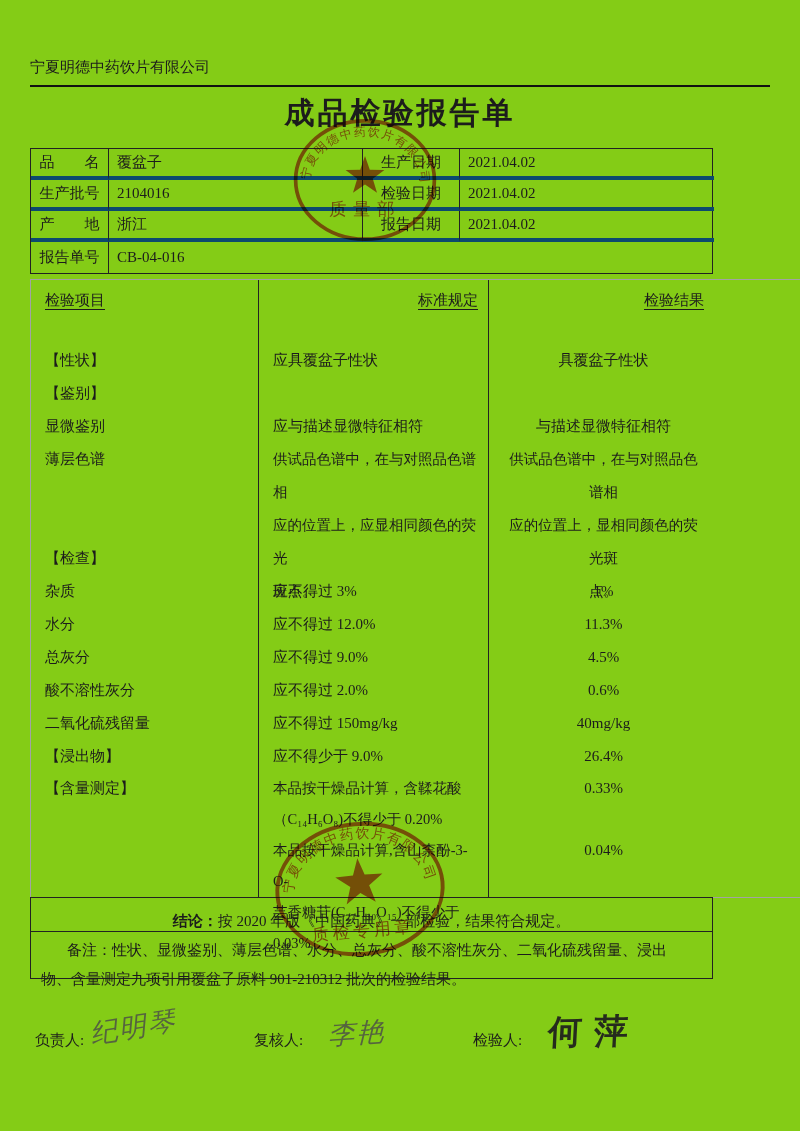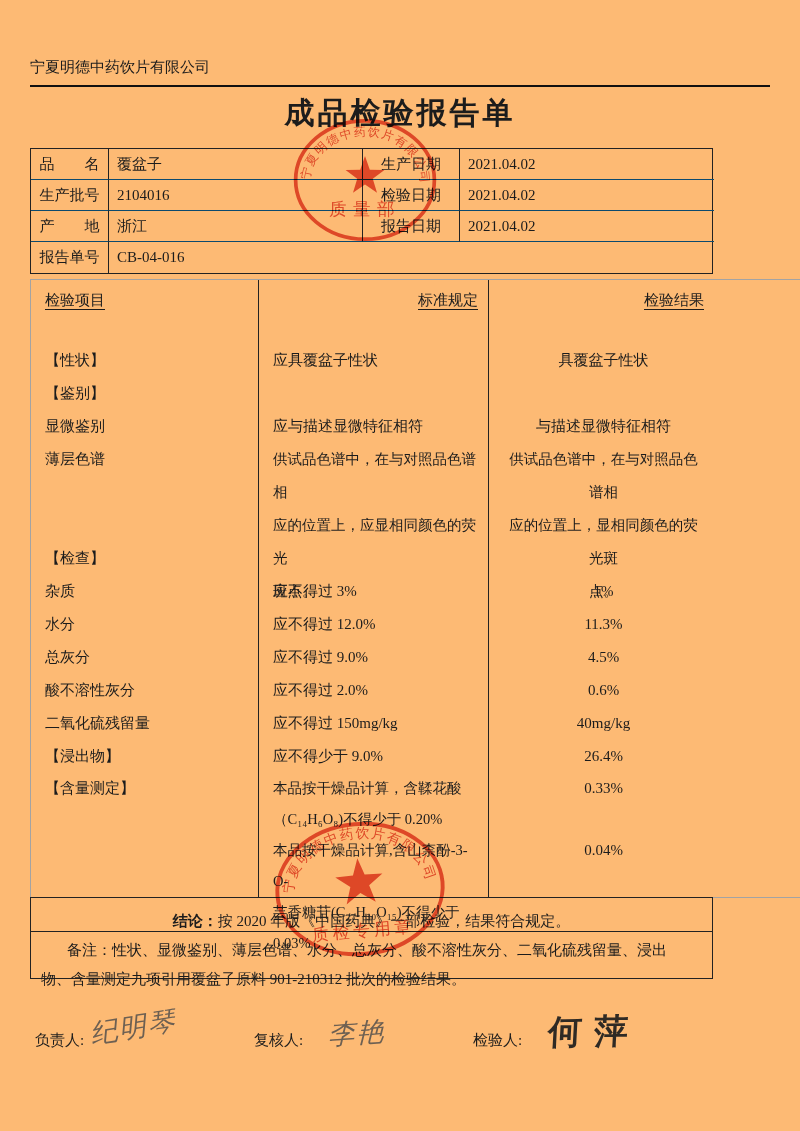--- a/index.html
+++ b/index.html
@@ -1,34 +1,34 @@
 <!DOCTYPE html>
 <html><head>
 <meta charset="utf-8">
 <style>
   * { margin:0; padding:0; box-sizing:border-box; }
   html,body { background:#ffffff; }
   .page {
-    position:relative; width:800px; height:1131px; background:#fdba74;
+    position:relative; width:800px; height:1131px; background:#84cc16;
     font-family:"Liberation Serif","DejaVu Serif",serif; color:#1c1c1c;
     overflow:hidden;
   }
   .content { position:absolute; left:30px; top:0; width:740px; }
 
   
   .doc-header { display:flex; justify-content:space-between; align-items:flex-end;
     padding-top:58px; font-size:15px; }
   .doc-rule { border-bottom:2px solid #111; margin-top:8px; width:740px; }
   .doc-title { text-align:center; font-size:30px; font-weight:bold; letter-spacing:3px;
     margin-top:6px; }
 
   
   .info-table { width:683px; border:1px solid #222; border-collapse:collapse;
     display:grid; grid-template-columns:78px 254px 97px 254px; margin-top:14px; }
-  .info-table .cell { border-right:1px solid #222; border-bottom:1px solid #0c4a6e;
+  .info-table .cell { border-right:1px solid #222; border-bottom:4px solid #0c4a6e;
     height:31px; display:flex; align-items:center; font-size:15px; padding:0 8px; }
   .info-table .cell.lab { justify-content:center; padding:0 2px; }
   .info-table .cell.val { padding-left:8px; }
   .info-table .cell.last { border-right:none; }
   .info-table .cell.bottom { border-bottom:none; }
   .info-table .cell.span3 { grid-column:2 / 5; }
 
   
   .insp-table { width:792px; border:1px solid #a3a3a3; margin-top:5px;
     display:grid; grid-template-columns:228px 230px 225px; }

